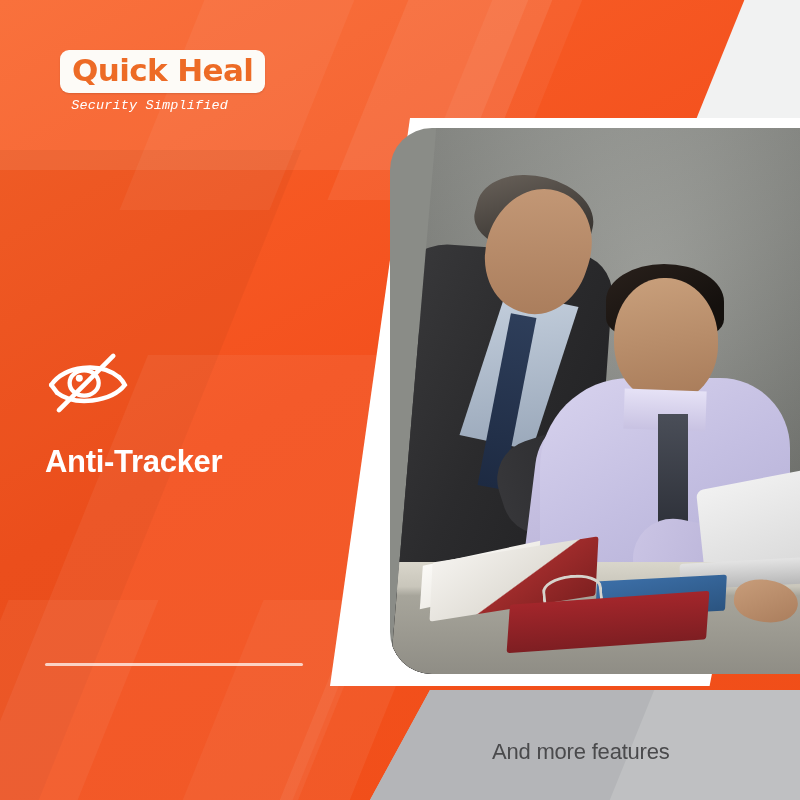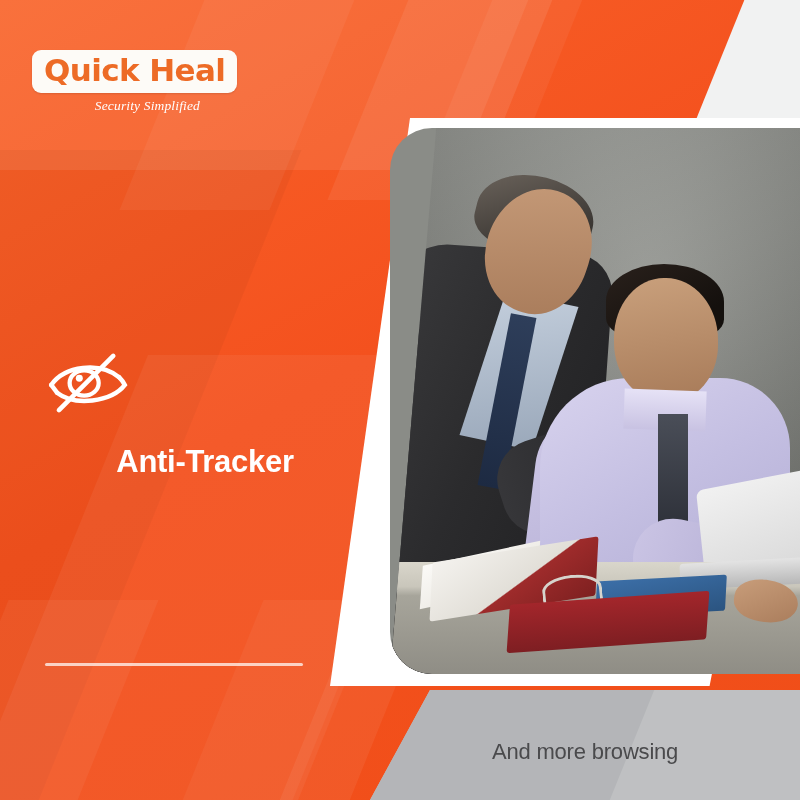--- a/index.html
+++ b/index.html
@@ -53,46 +53,46 @@
     left:300px;top:650px;width:70px;height:200px;
     background:rgba(255,255,255,0.06);
     transform:skewX(-22deg);}
 
   
   .ribbon{position:absolute;transform:skewX(-22deg);}
   .ribbon-1{right:-30px;top:-30px;width:120px;height:230px;background:#F1F2F2;}
   .ribbon-2{right:-120px;top:-30px;width:120px;height:240px;background:#D3D4D6;}
 
   
-  #logo-block{position:absolute;left:32px;top:50px;width:172px;}
+  #logo-block{position:absolute;left:60px;top:50px;width:172px;}
   #logo-box{
     background:#FDFBF7;border-radius:9px;
     padding:4px 12px 6px 12px;
     display:inline-block;
     box-shadow:0 1px 2px rgba(0,0,0,0.12);
   }
   #logo-text{
     font-size:31px;font-weight:bold;letter-spacing:-0.6px;
     color:#ED6B26;line-height:1.06;white-space:nowrap;
     font-family:"DejaVu Sans","Liberation Sans",sans-serif;
   }
   #logo-tagline{
     margin-top:5px;text-align:right;
     font-size:13.5px;font-style:italic;color:#FFFFFF;
     letter-spacing:0.15px;padding-right:4px;
-    font-family:Liberation Serif, serif;
+    font-family:Liberation Mono, monospace;
   }
 
   
   #feature{position:absolute;left:45px;top:352px;width:320px;}
   #feature-icon{width:88px;height:62px;display:block;}
   #feature-title{
     margin-top:32px;
     font-size:31px;font-weight:bold;color:#FFFFFF;
-    letter-spacing:-0.3px;line-height:1;text-align:center;
+    letter-spacing:-0.3px;line-height:1;
   }
   #feature-desc{
     margin-top:11px;
     font-size:25px;color:#FDF4EF;line-height:1.22;
     font-weight:normal;letter-spacing:-0.1px;
   }
   #feature-divider{
     position:absolute;left:0;top:352px;width:258px;height:3px;
     background:rgba(255,255,255,0.72);border-radius:2px;
   }
@@ -316,15 +316,15 @@
     <div id="feature-title">Anti-Tracker</div>
     <div id="feature-divider" style="top: 311px;"></div>
   </div>
 
   <div id="footer">
     <div class="f-base"></div>
     <div class="f-band f-band-3"></div>
     <div class="f-band f-band-2"></div>
     <div class="f-band f-band-1"></div>
   </div>
-  <div id="footer-text">And more browsing</div>
+  <div id="footer-text">And more features</div>
 
 </div>
 
 </body></html>

